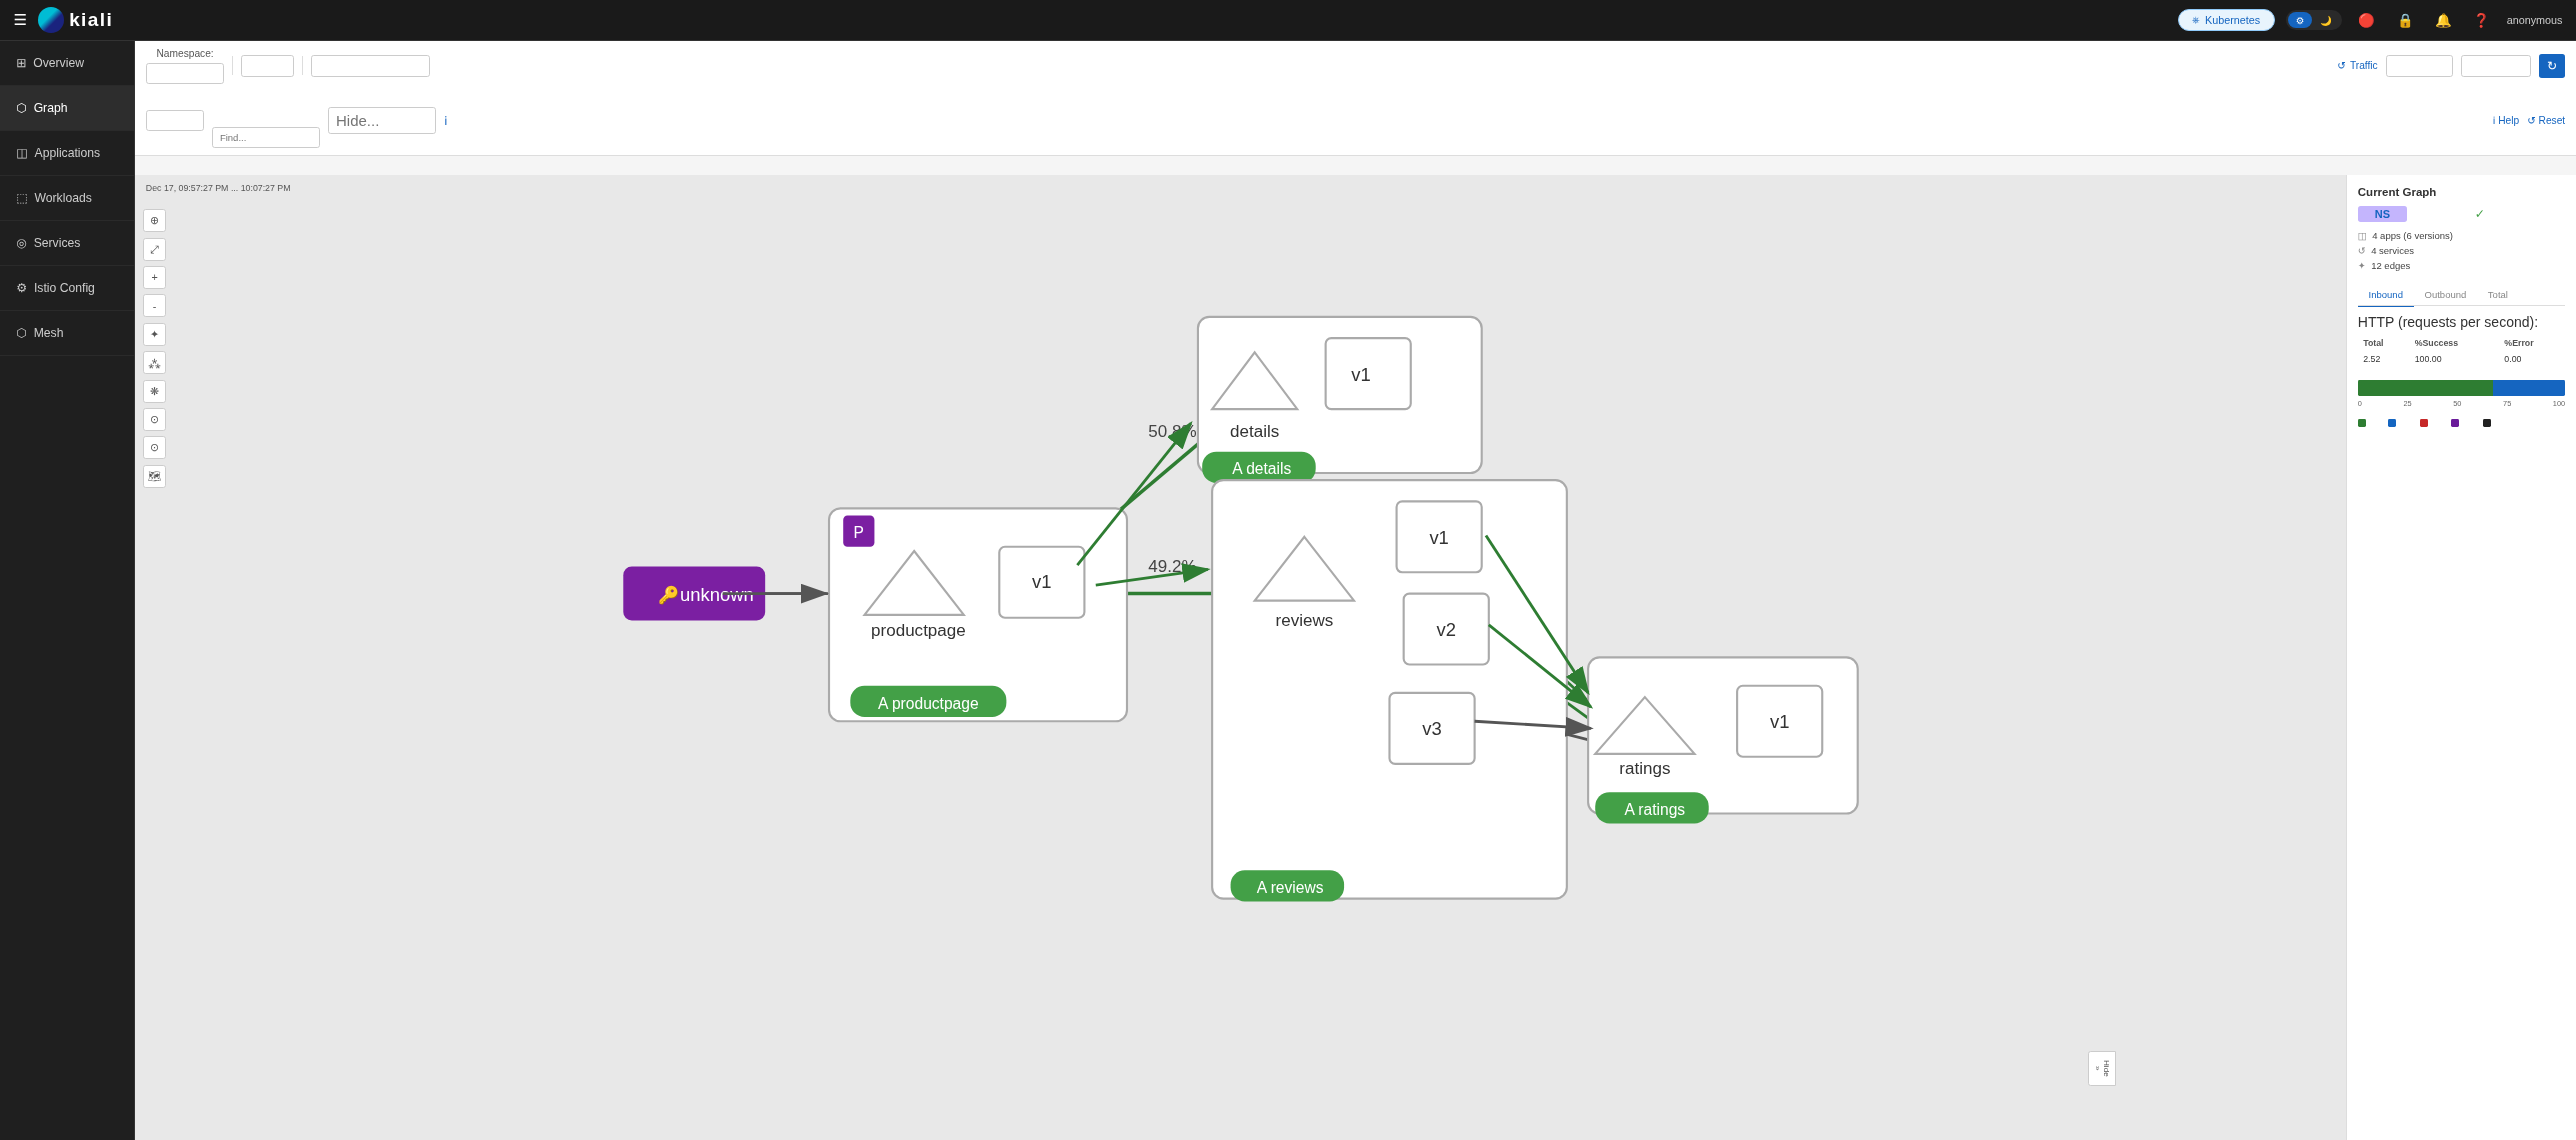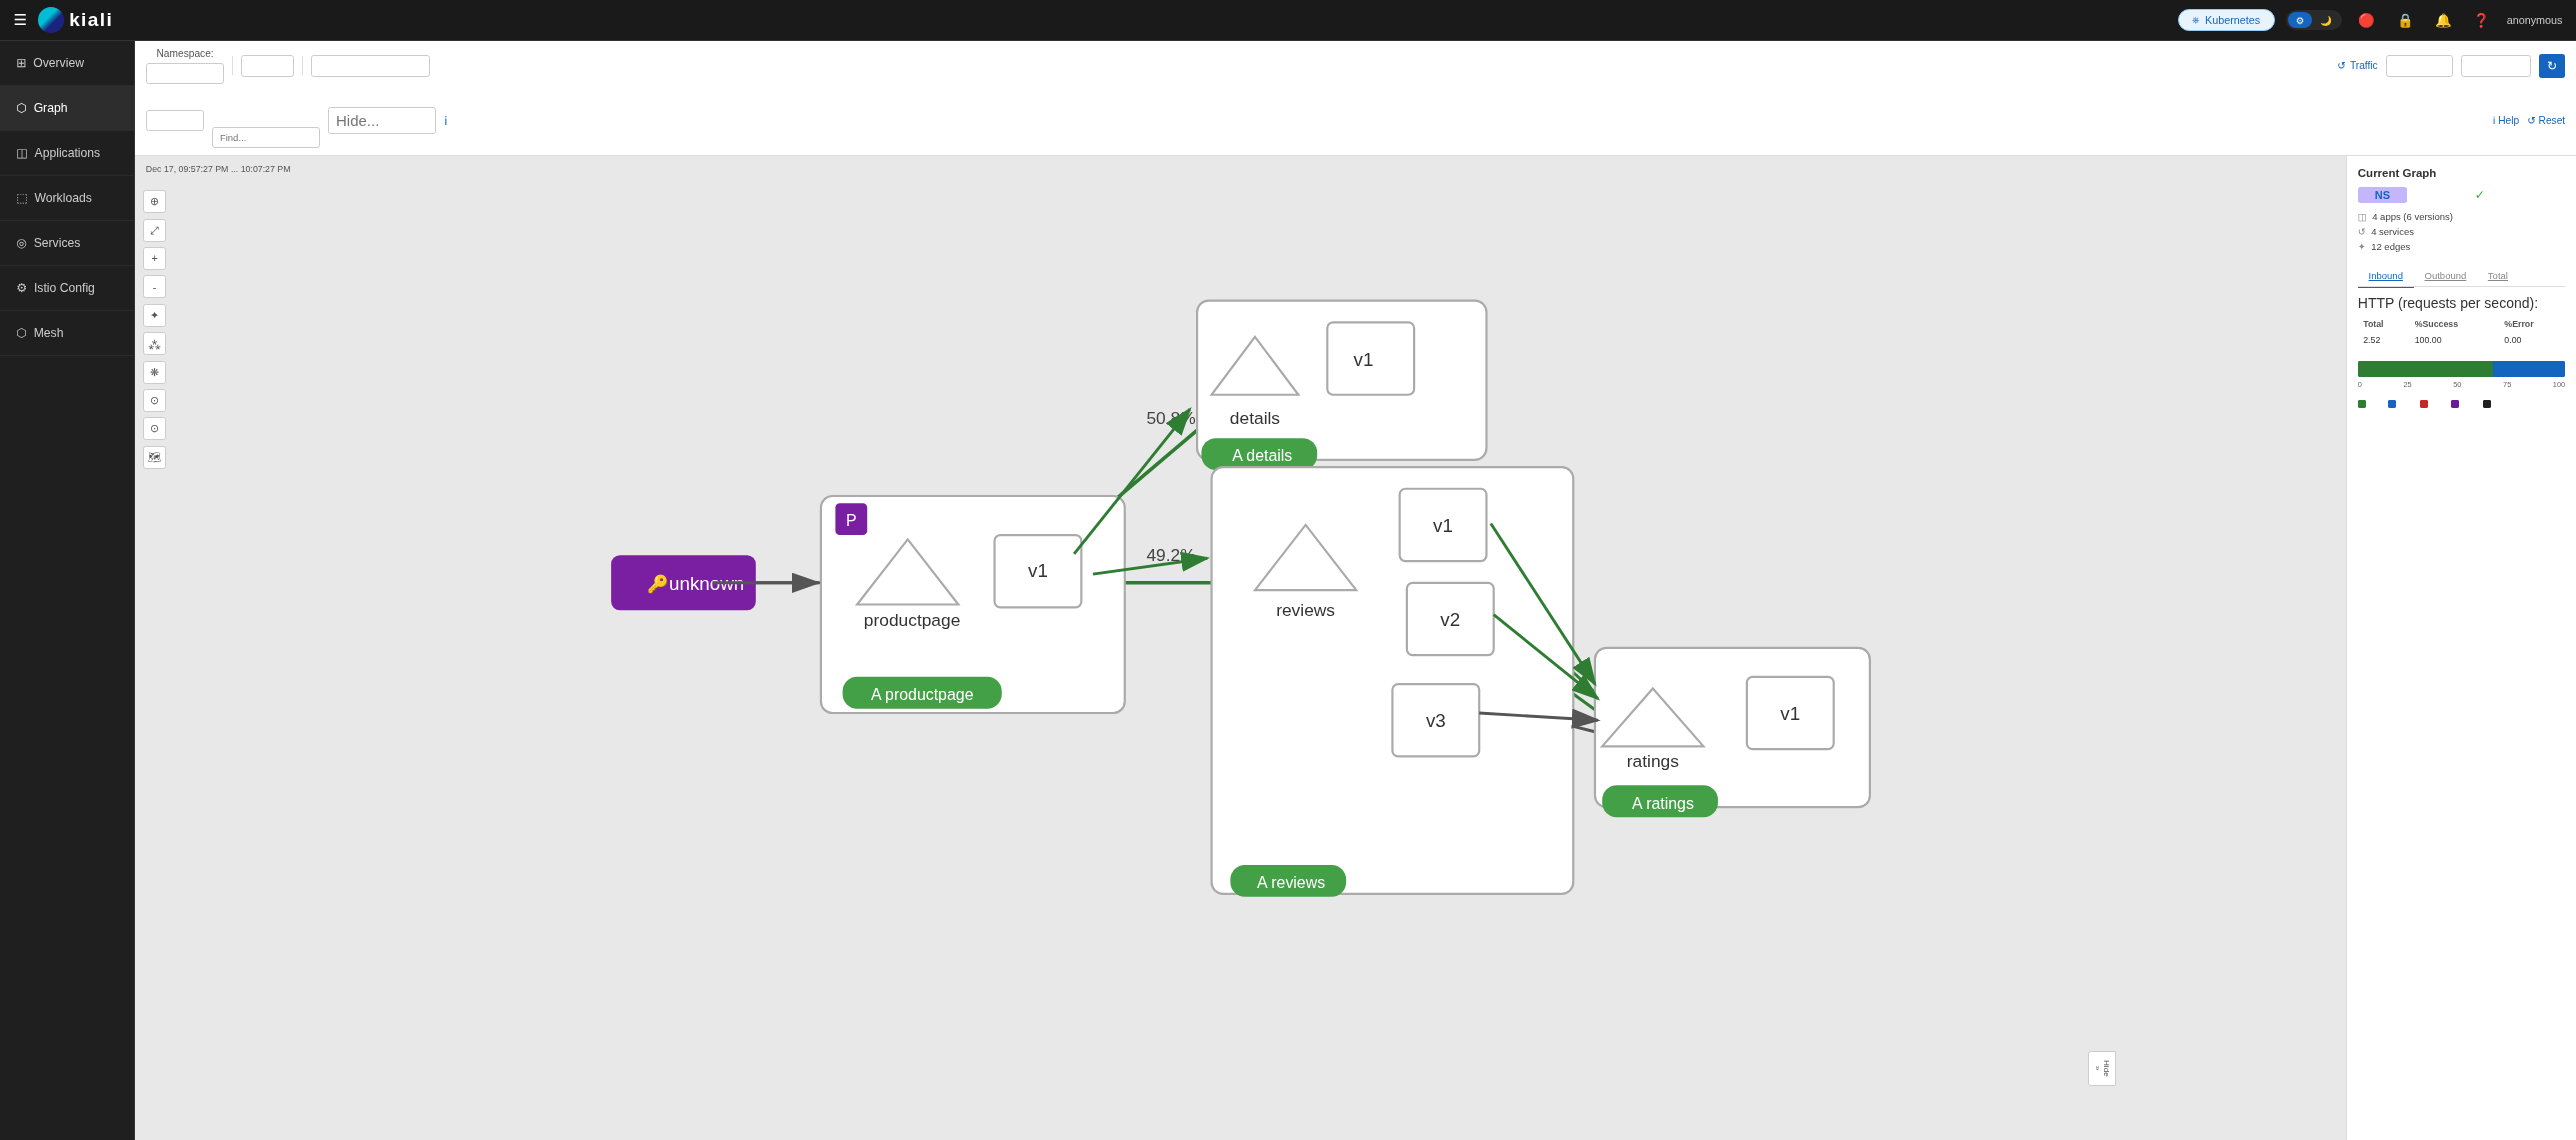--- a/index.html
+++ b/index.html
@@ -125,20 +125,21 @@
       padding: 5.4px 8.1px; font-size: 12.2px; cursor: pointer;
     }
     .help-btn { color: #1565c0; font-size: 10.2px; cursor: pointer; border: none; background: transparent; }
     .reset-btn { color: #1565c0; font-size: 10.2px; cursor: pointer; border: none; background: transparent; }
 
     
     .graph-area {
       flex: 1;
       display: flex;
       overflow: hidden;
+      margin-top: 19px;
     }
     .graph-canvas {
       flex: 1;
       background: #e8e8e8;
       position: relative;
       overflow: hidden;
     }
     .graph-timestamp {
       position: absolute;
       top: 8.1px;
@@ -196,21 +197,21 @@
     .ns-row { display: flex; align-items: center; gap: 5.4px; margin-bottom: 8.1px; }
     .check-green { color: #43a047; font-size: 12.2px; }
     .stat-row { display: flex; align-items: center; gap: 5.4px; margin-bottom: 4.1px; font-size: 9.5px; color: #444; }
     .stat-icon { color: #888; font-size: 9.5px; }
 
     
     .panel-tabs {
       display: flex; border-bottom: 1.4px solid #ddd; margin: 8.1px 0;
     }
     .panel-tab {
-      padding: 5.4px 10.8px; font-size: 9.5px; cursor: pointer; color: #888; border: none; background: transparent; text-decoration: underline;
+      padding: 5.4px 10.8px; font-size: 9.5px; cursor: pointer; color: #888; border: none; background: transparent;
     }
     .panel-tab.active { color: #1565c0; border-bottom: 1.4px solid #1565c0; margin-bottom: -1.4px; }
 
     
     .http-label { font-size: 14px; color: #333; margin-bottom: 5.4px; }
     .http-table { width: 100%; border-collapse: collapse; font-size: 8.8px; margin-bottom: 8.1px; }
     .http-table th { text-align: left; color: #555; font-weight: 600; padding: 2.7px 5.4px; }
     .http-table td { padding: 2.7px 5.4px; color: #333; }
 
     

